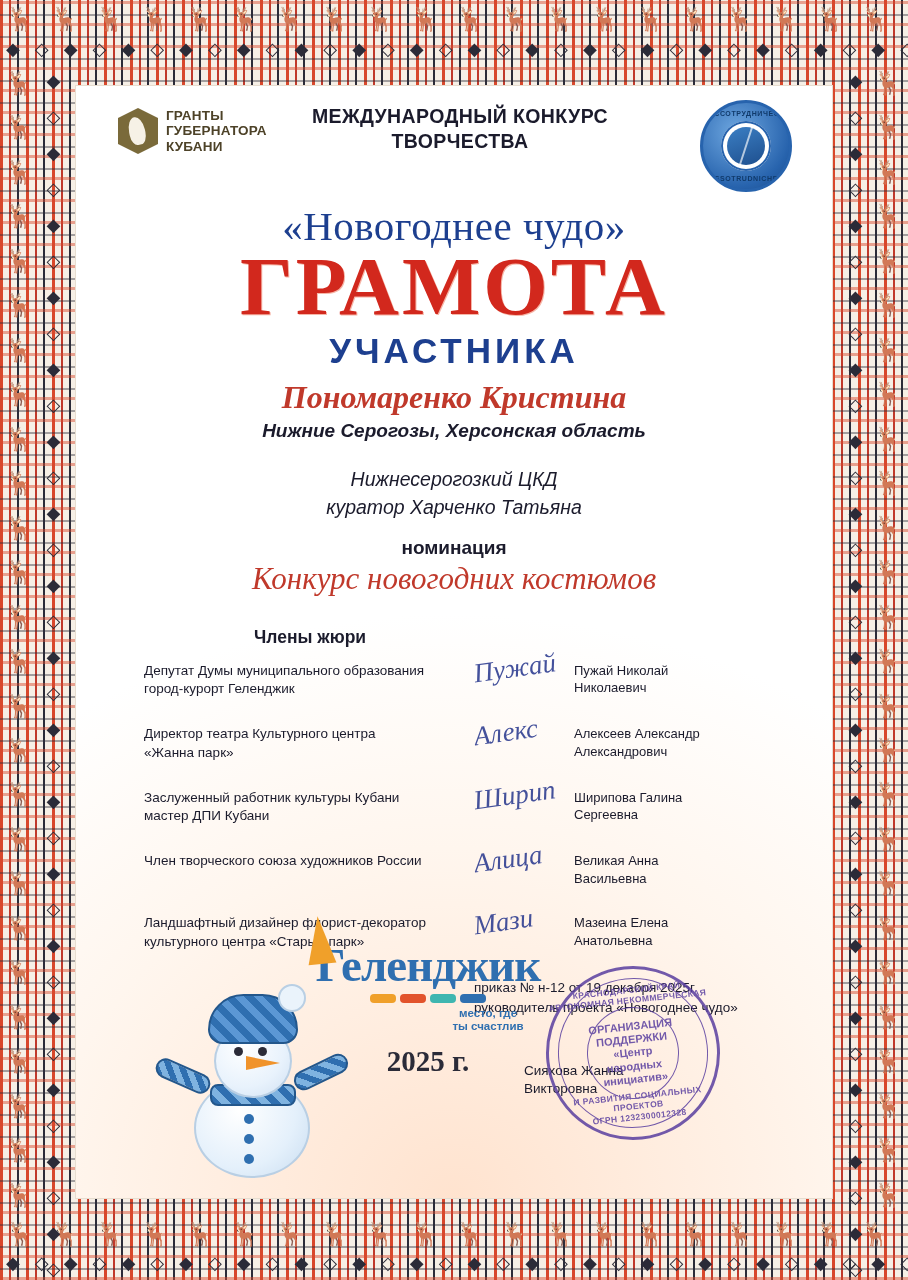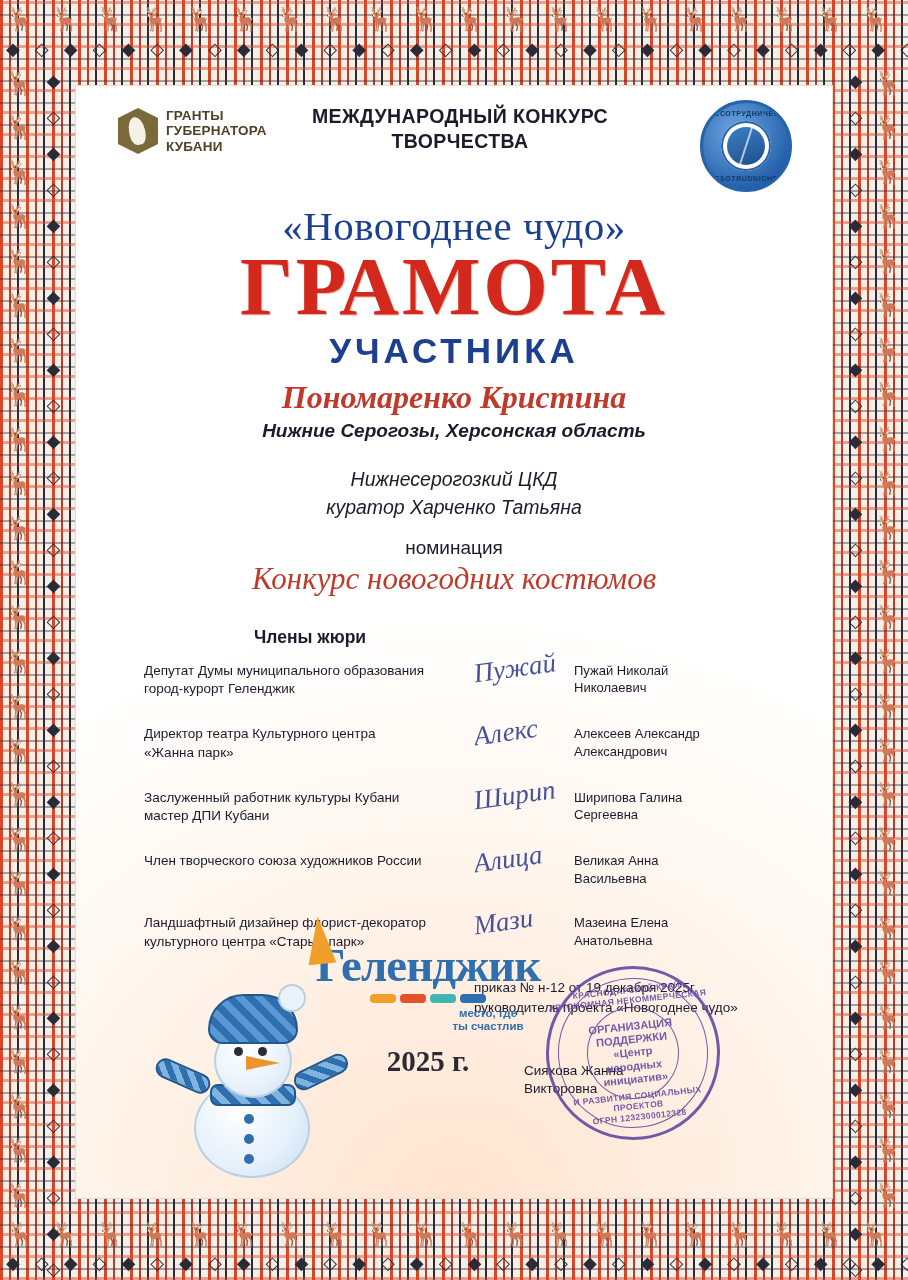--- a/index.html
+++ b/index.html
@@ -238,21 +238,21 @@
     text-align: center;
     font-style: italic;
     font-size: 19.5px;
     color: #1b1b2c;
     margin-top: 24px;
     line-height: 1.4;
   }
   .nomination-label {
     text-align: center;
     font-size: 19px;
-    font-weight: normal;
+    font-weight: bold;
     color: #1b1b2c;
     margin-top: 16px;
   }
   .nomination-value {
     text-align: center;
     font-family: "Liberation Serif", serif;
     font-style: italic;
     font-size: 31px;
     color: #c0392b;
     margin-top: 2px;

